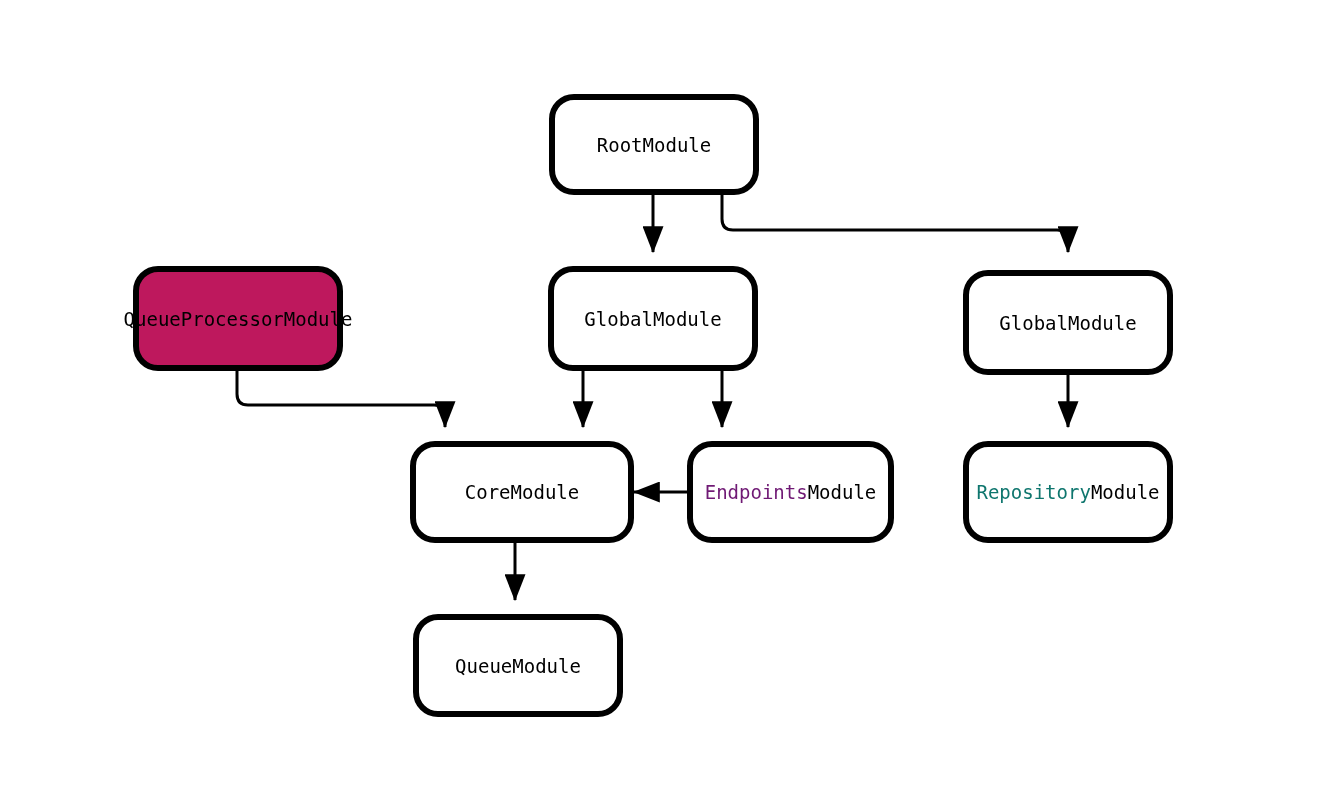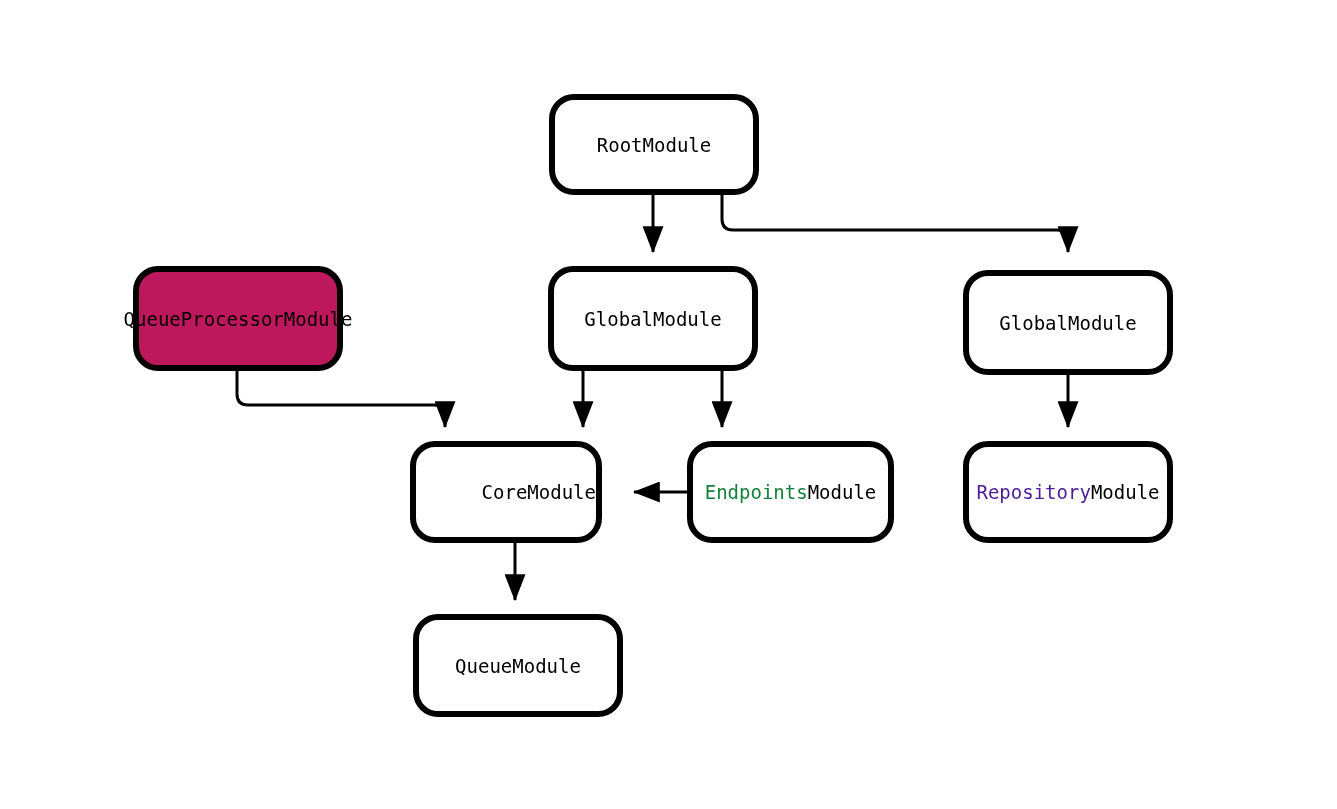--- a/index.html
+++ b/index.html
@@ -80,30 +80,30 @@
         <div class="node-line" style="color: rgb(0, 0, 0);">Module</div>
       </div>
       <div class="node" style="left: 548px; top: 266px; width: 210px; height: 105px; border-color: rgb(0, 0, 0); background: rgb(255, 255, 255);">
         <div class="node-line" style="color: rgb(0, 0, 0);">Global</div>
         <div class="node-line" style="color: rgb(0, 0, 0);">Module</div>
       </div>
       <div class="node" style="left: 963px; top: 270px; width: 210px; height: 105px; border-color: rgb(0, 0, 0); background: rgb(255, 255, 255);">
         <div class="node-line" style="color: rgb(0, 0, 0);">Global</div>
         <div class="node-line" style="color: rgb(0, 0, 0);">Module</div>
       </div>
-      <div class="node" style="left: 410px; top: 441px; width: 192px; height: 102px; border-color: rgb(0, 0, 0); background: rgb(255, 255, 255); justify-content: flex-end;">
+      <div class="node" style="left: 410px; top: 441px; width: 224px; height: 102px; border-color: rgb(0, 0, 0); background: rgb(255, 255, 255);">
         <div class="node-line" style="color: rgb(0, 0, 0);">Core</div>
         <div class="node-line" style="color: rgb(0, 0, 0);">Module</div>
       </div>
       <div class="node" style="left: 687px; top: 441px; width: 207px; height: 102px; border-color: rgb(0, 0, 0); background: rgb(255, 255, 255);">
-        <div class="node-line" style="color: #15803d;">Endpoints</div>
+        <div class="node-line" style="color: #701a75;">Endpoints</div>
         <div class="node-line" style="color: rgb(0, 0, 0);">Module</div>
       </div>
       <div class="node" style="left: 963px; top: 441px; width: 210px; height: 102px; border-color: rgb(0, 0, 0); background: rgb(255, 255, 255);">
-        <div class="node-line" style="color: #4c1d95;">Repository</div>
+        <div class="node-line" style="color: #0f766e;">Repository</div>
         <div class="node-line" style="color: rgb(0, 0, 0);">Module</div>
       </div>
       <div class="node" style="left: 413px; top: 614px; width: 210px; height: 103px; border-color: rgb(0, 0, 0); background: rgb(255, 255, 255);">
         <div class="node-line" style="color: rgb(0, 0, 0);">Queue</div>
         <div class="node-line" style="color: rgb(0, 0, 0);">Module</div>
       </div>
     </div>
 
 </div>
 

